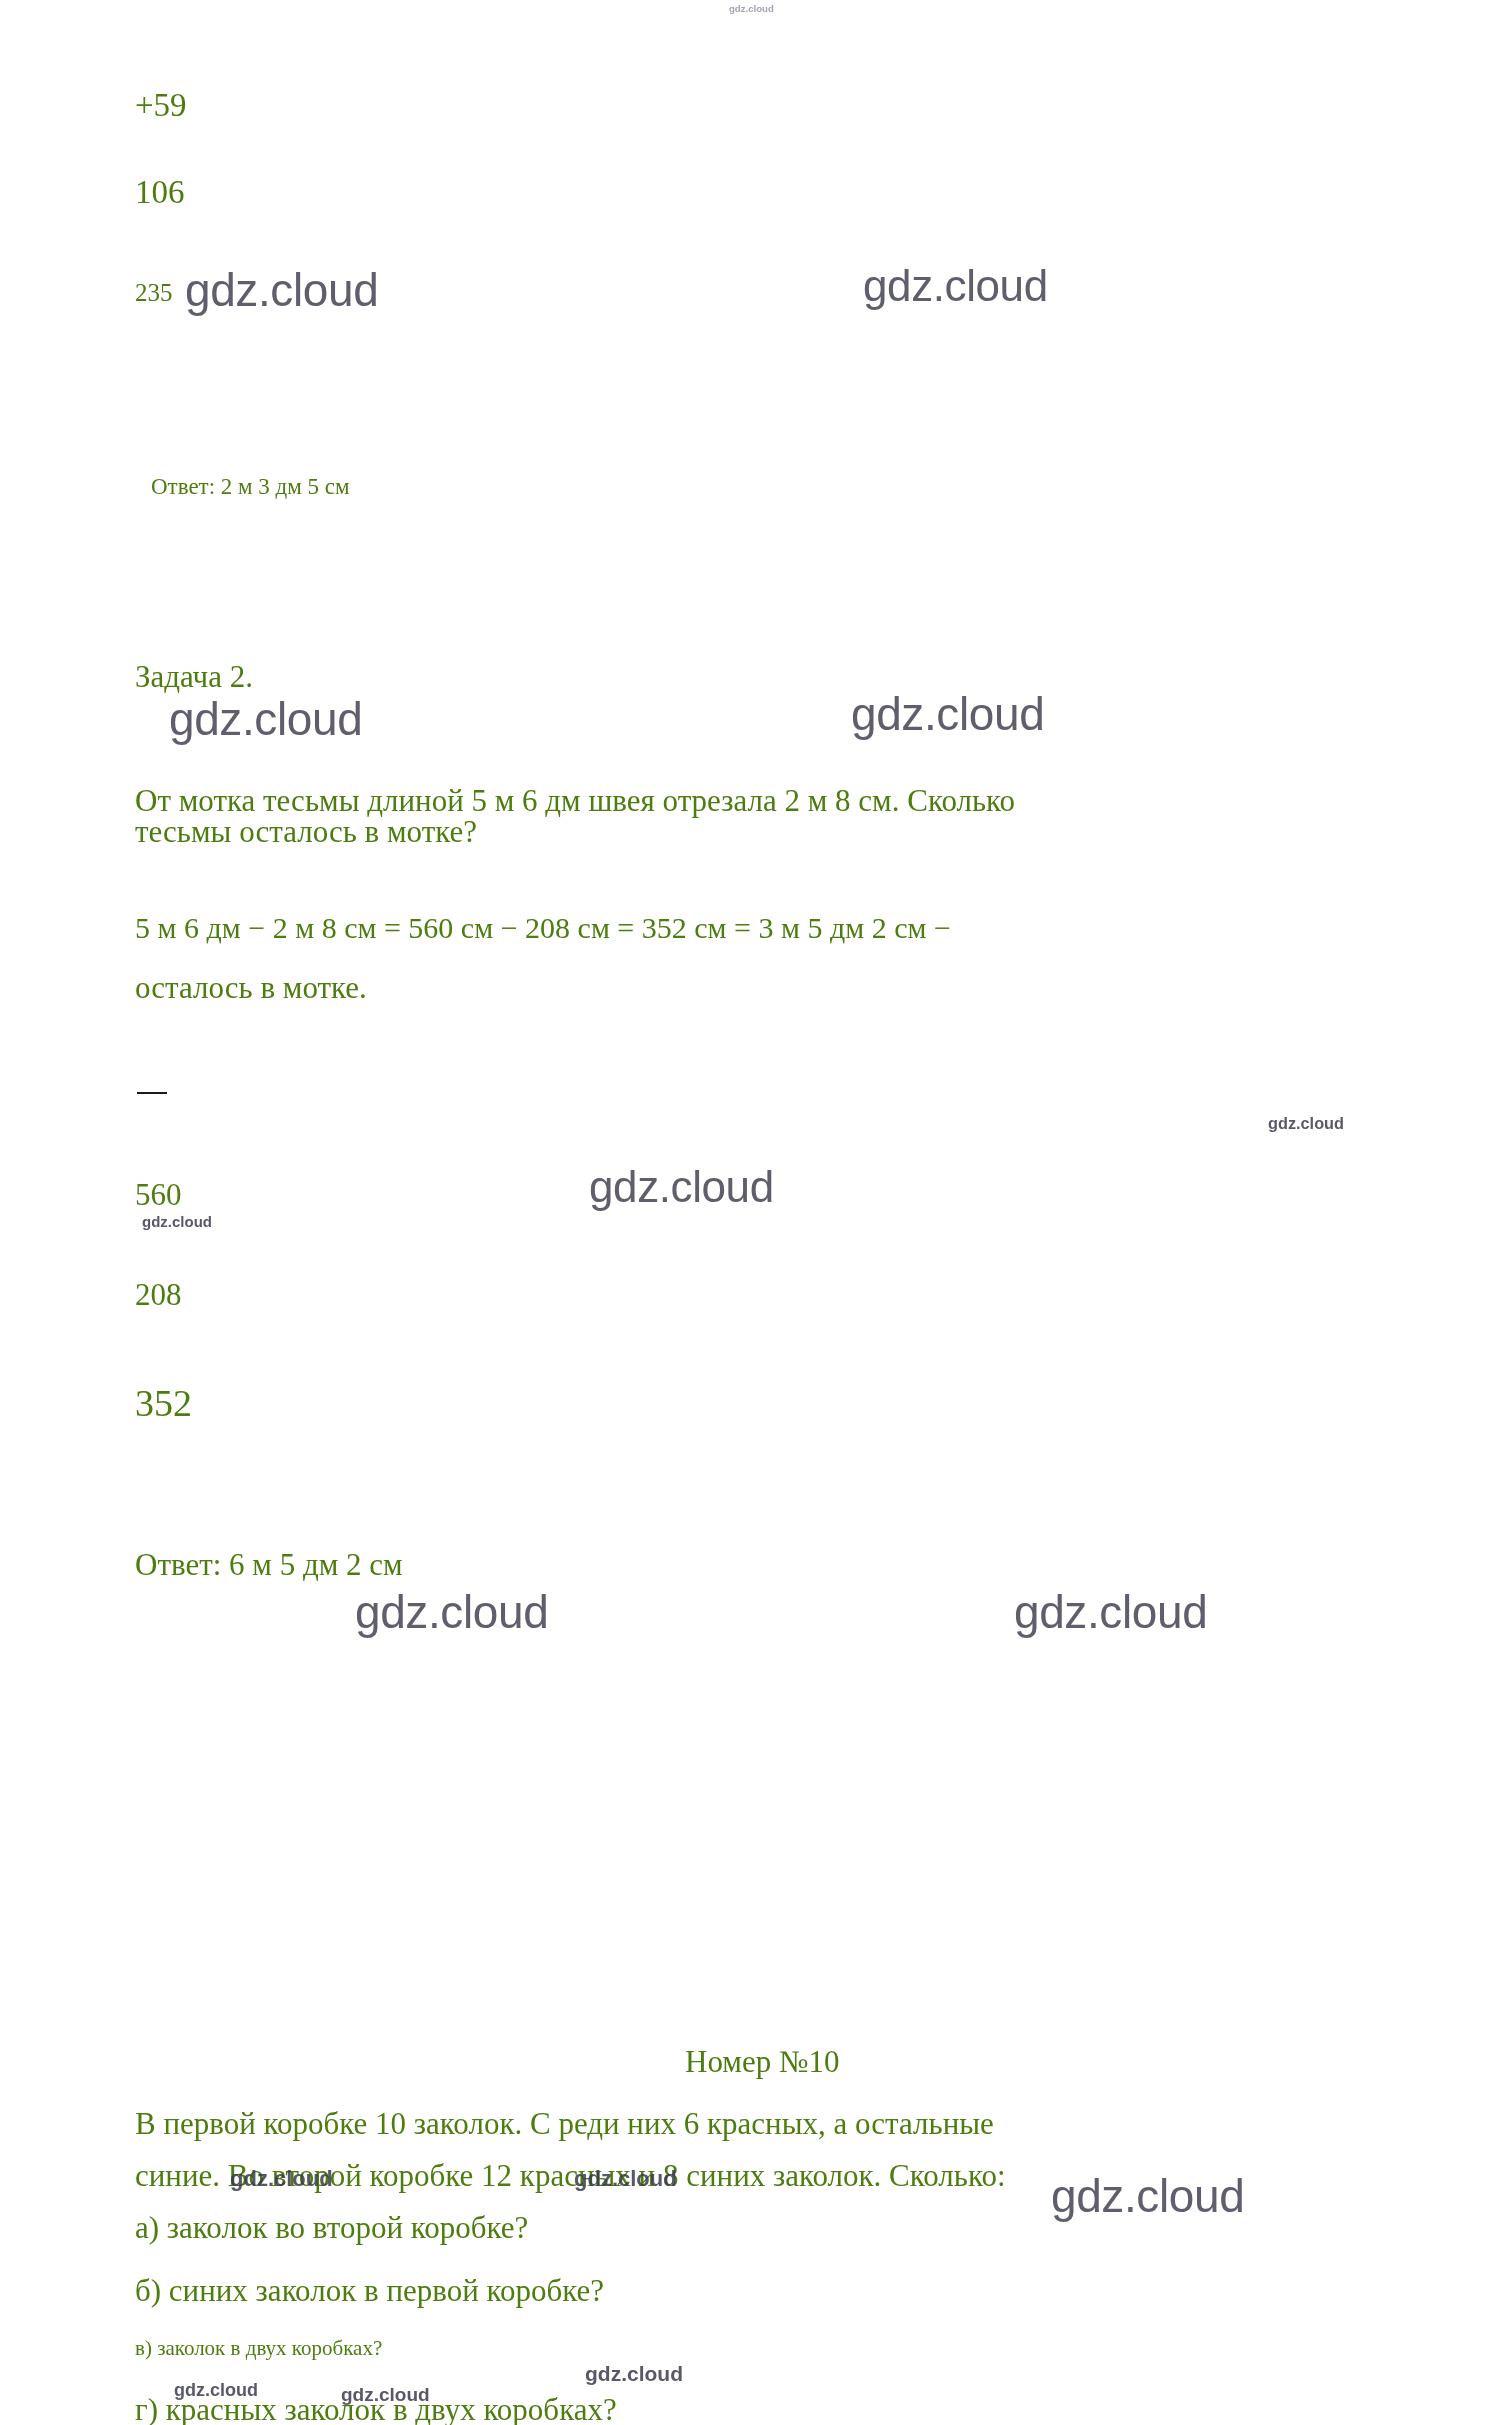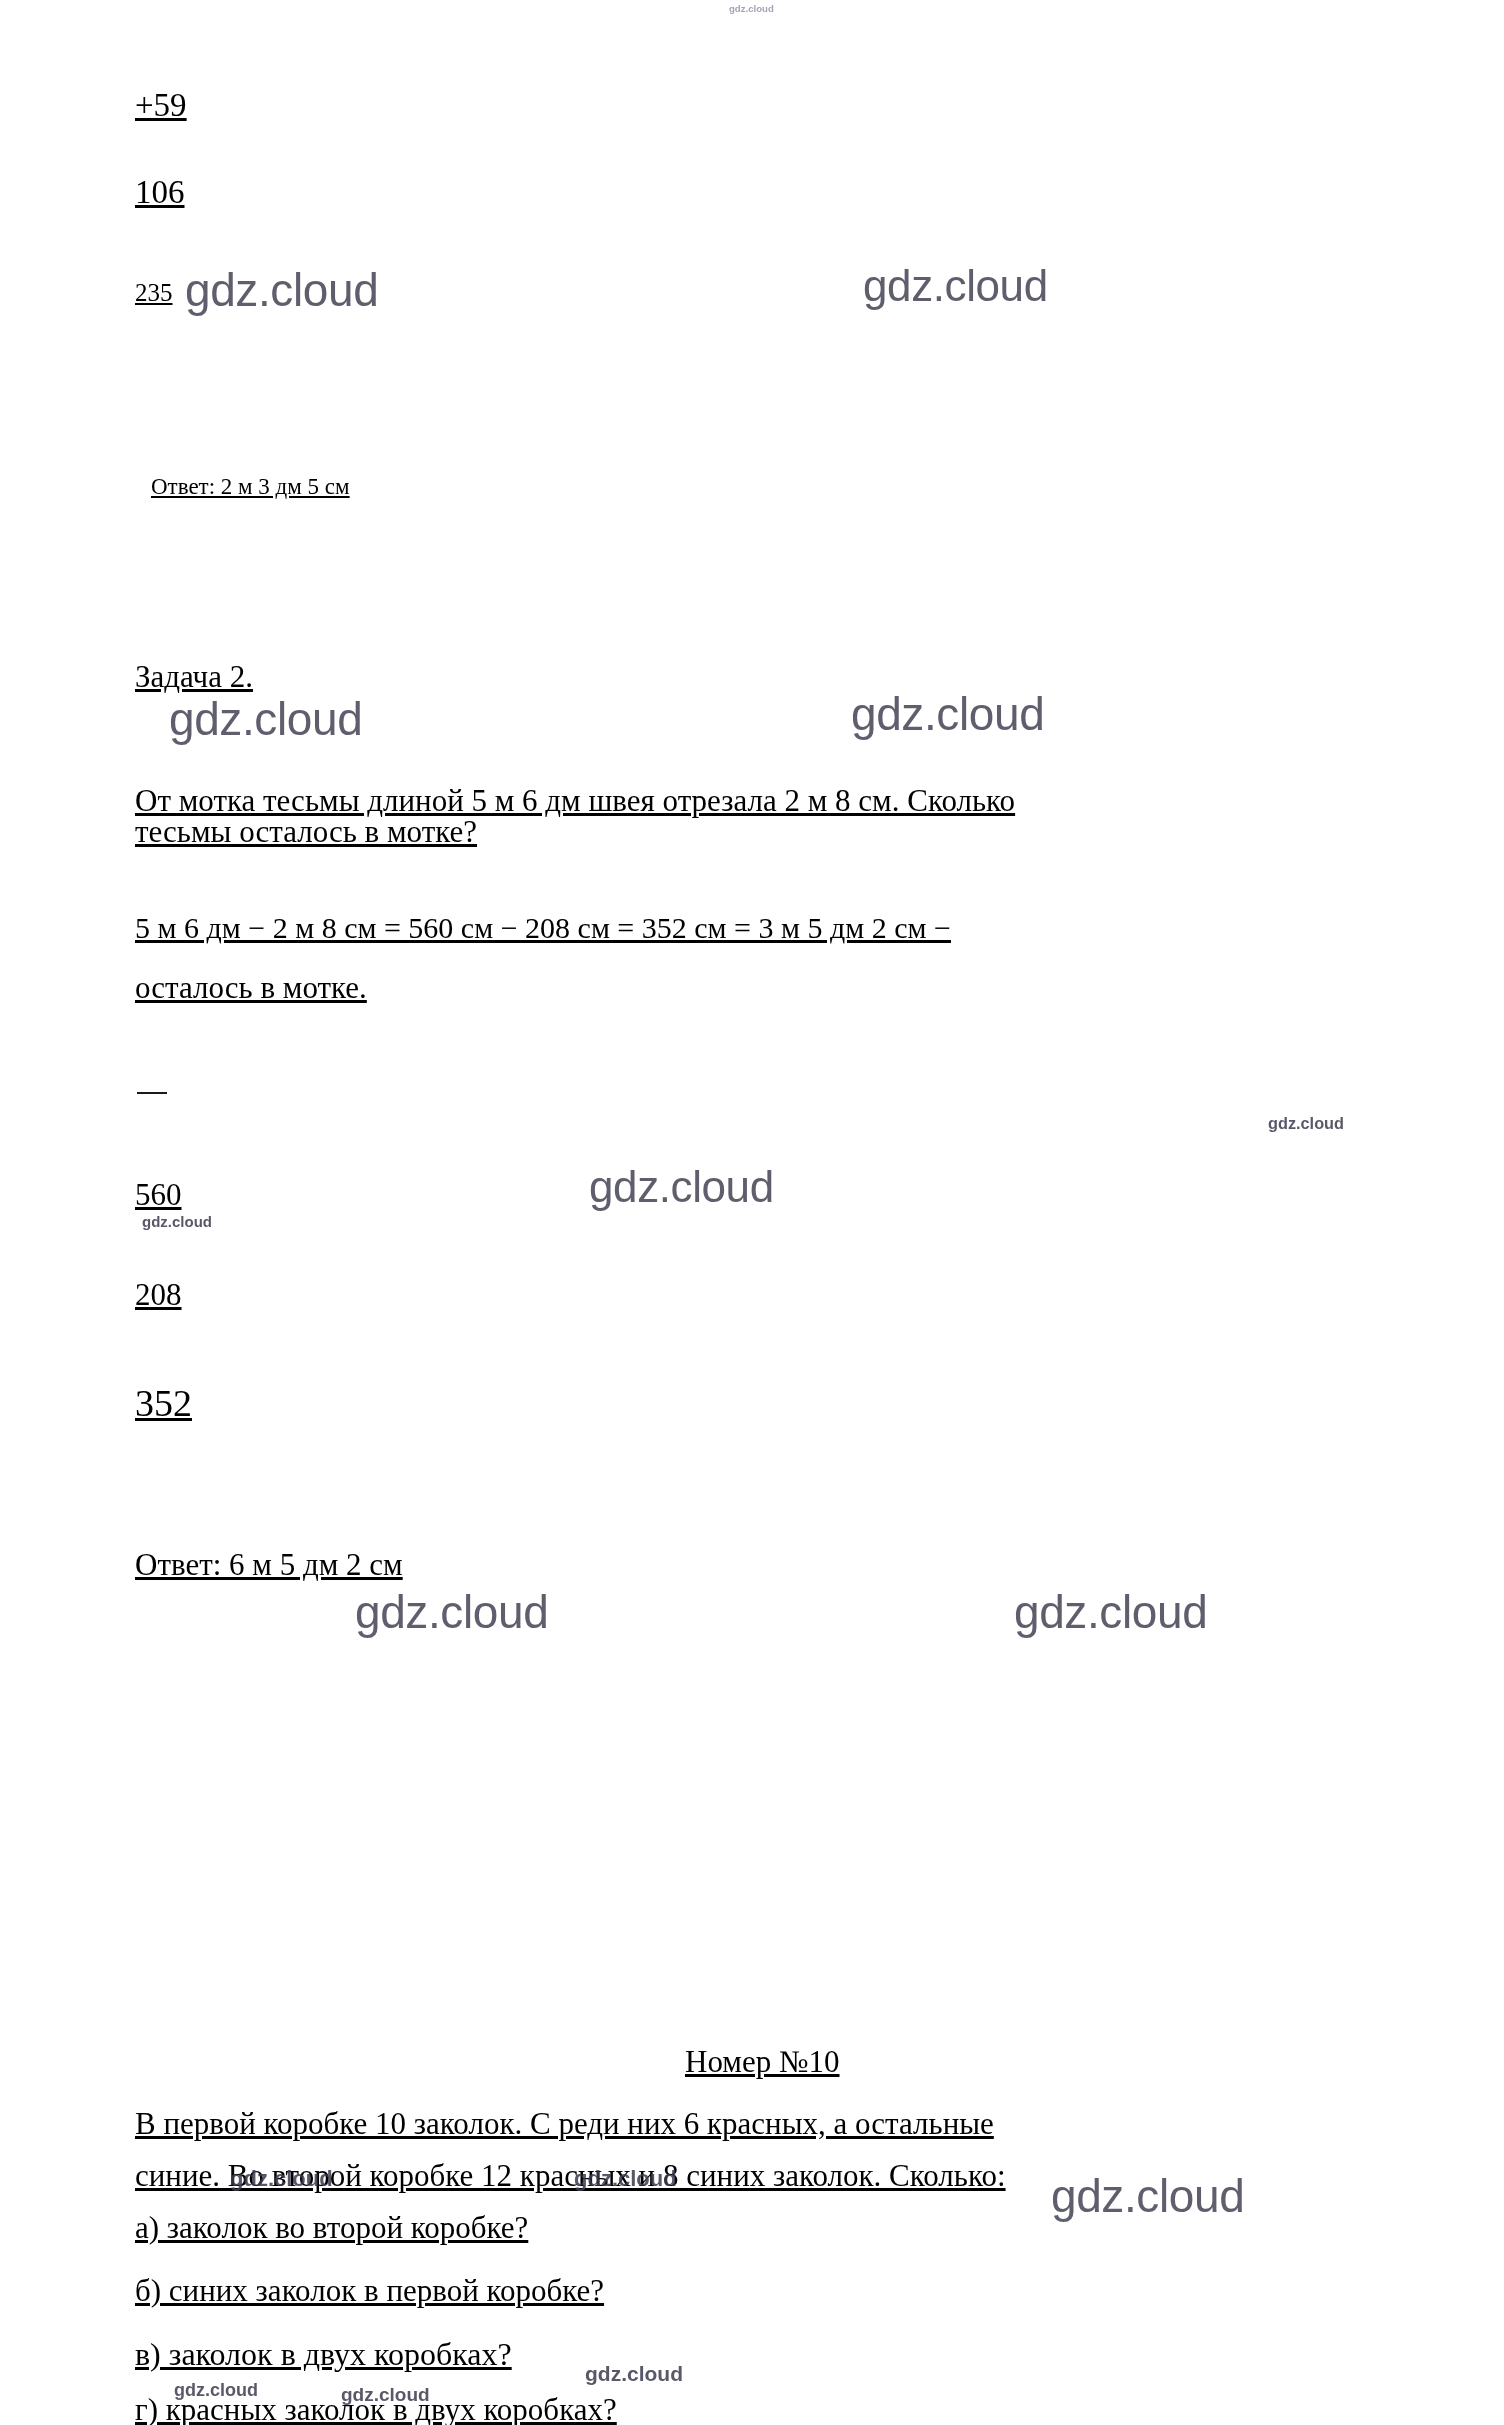--- a/index.html
+++ b/index.html
@@ -16,22 +16,21 @@
     overflow: hidden;
   }
   .page {
     position: absolute;
     inset: 0;
   }
   .txt {
     position: absolute;
     white-space: nowrap;
     font-family: "Liberation Serif", serif;
-    color: #000000;
-    text-decoration: underline;
+    color: #4d7c0f;
   }
   .wm {
     position: absolute;
     white-space: nowrap;
     font-family: "Liberation Sans", sans-serif;
     color: #3b3b4e;
     opacity: 0.82;
     font-weight: 400;
     letter-spacing: -0.4px;
   }
@@ -104,21 +103,21 @@
 
   <div class="txt" style="left:135px; top:2106px; font-size:31px;">В первой коробке 10 заколок. С реди них 6 красных, а остальные</div>
   <div class="txt" style="left:135px; top:2158px; font-size:31px;">синие. Во второй коробке 12 красных и 8 синих заколок. Сколько:</div>
 
   <div class="wm-small" style="left:230px; top:2166px; font-size:22px;">gdz.cloud</div>
   <div class="wm-small" style="left:574px; top:2166px; font-size:22px;">gdz.cloud</div>
   <div class="wm" style="left:1051px; top:2169px; font-size:46px;">gdz.cloud</div>
 
   <div class="txt" style="left:135px; top:2210px; font-size:31px;">а) заколок во второй коробке?</div>
   <div class="txt" style="left:135px; top:2273px; font-size:31px;">б) синих заколок в первой коробке?</div>
-  <div class="txt" style="left:135px; top:2336px; font-size:32px;">в) заколок в двух коробках?</div>
+  <div class="txt" style="left:135px; top:2336px; font-size:21px;">в) заколок в двух коробках?</div>
   <div class="txt" style="left:135px; top:2392px; font-size:31px;">г) красных заколок в двух коробках?</div>
 
   <div class="wm-small" style="left:174px; top:2380px; font-size:18px;">gdz.cloud</div>
   <div class="wm-small" style="left:341px; top:2384px; font-size:19px;">gdz.cloud</div>
   <div class="wm-small" style="left:585px; top:2362px; font-size:21px;">gdz.cloud</div>
 
 </div>
 
 
 </body></html>

